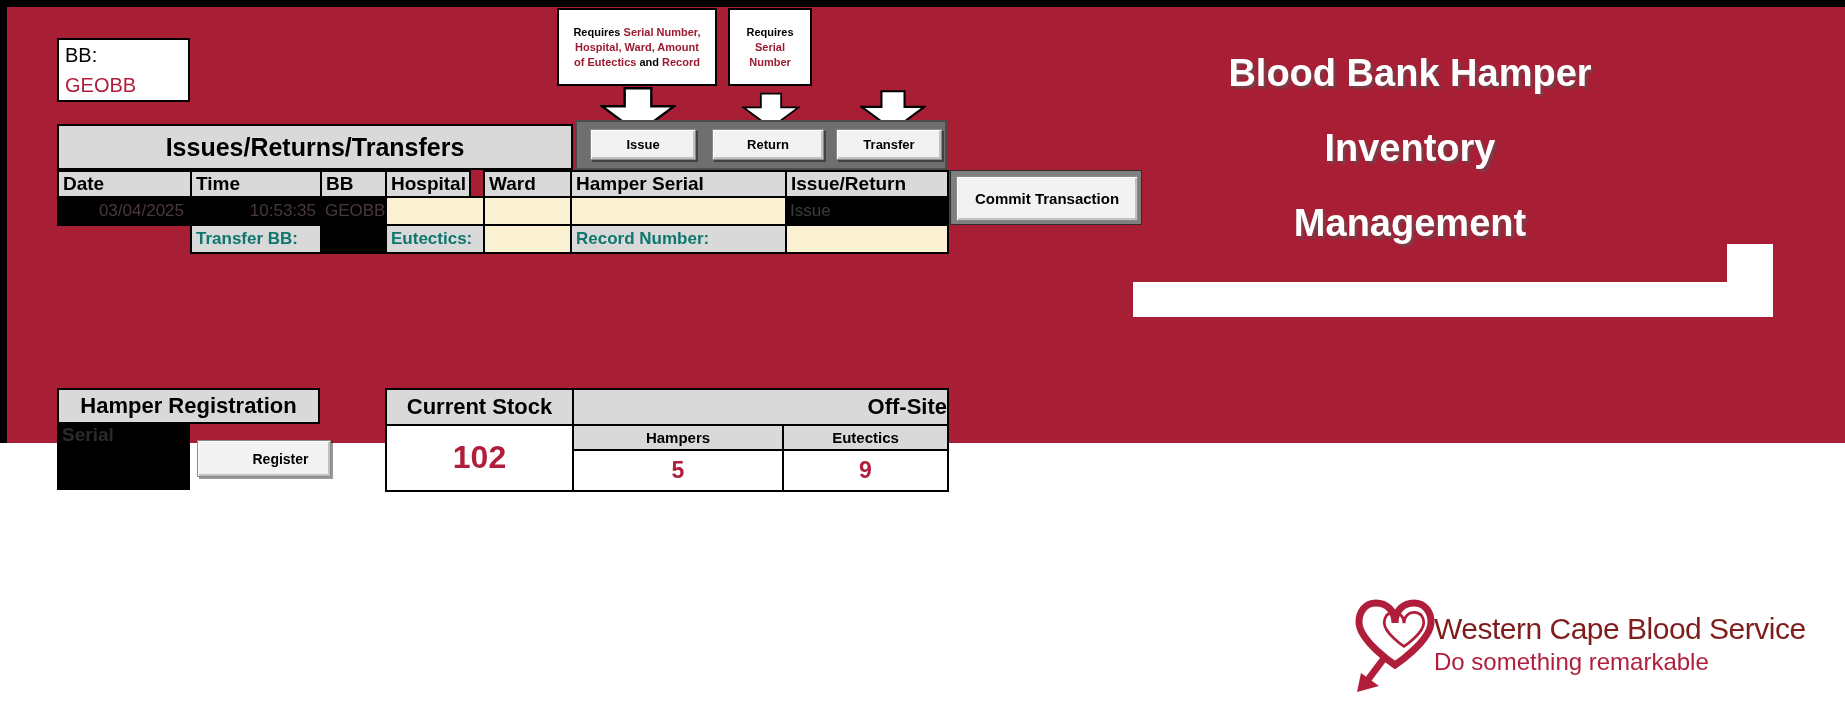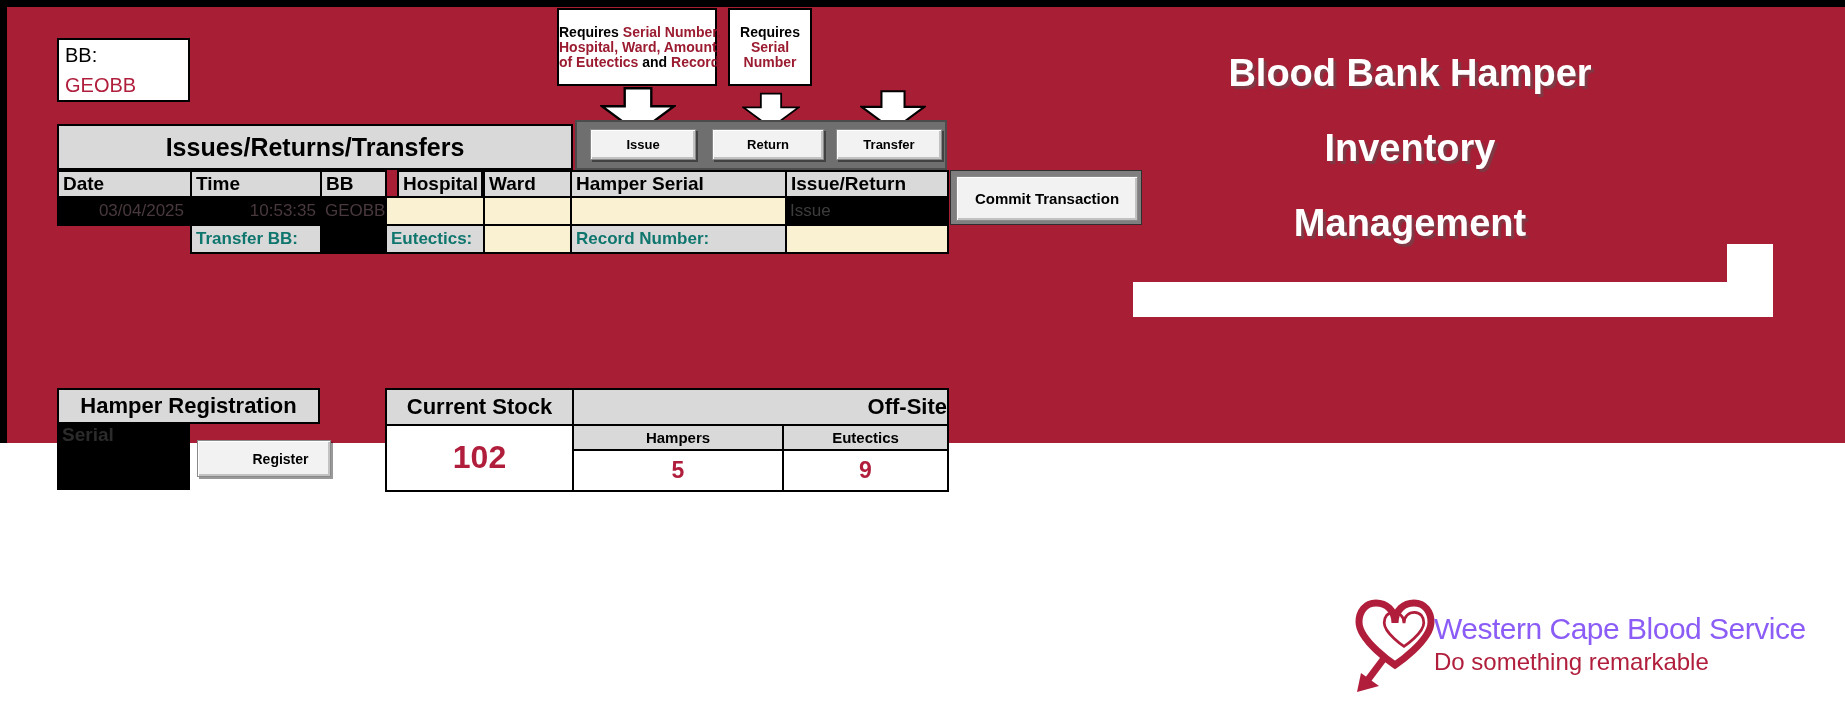--- a/index.html
+++ b/index.html
@@ -8,21 +8,21 @@
   .abs{position:absolute;box-sizing:border-box;}
 
   .banner{left:0;top:0;width:1845px;height:443px;background:#A81E35;}
   .edge-top{left:0;top:0;width:1845px;height:7px;background:#000;}
   .edge-left{left:0;top:0;width:7px;height:443px;background:#000;}
 
   .bb-box{left:57px;top:38px;width:133px;height:64px;background:#fff;border:2px solid #000;}
   .bb-label{position:absolute;left:6px;top:4px;font-size:20px;color:#000;}
   .bb-value{position:absolute;left:6px;top:34px;font-size:20px;color:#B01E3C;}
 
-  .callout{background:#fff;border:2px solid #000;font-size:14px;font-weight:bold;
+  .callout{background:#fff;border:2px solid #000;font-size:11px;font-weight:bold;
            text-align:center;display:flex;flex-direction:column;justify-content:center;
            line-height:15px;color:#000;}
   .callout div{white-space:nowrap;}
   .callout .red{color:#9B1B30;}
   .c1{left:557px;top:8px;width:160px;height:78px;}
   .c2{left:728px;top:8px;width:84px;height:78px;}
   .c3{left:831px;top:10px;width:118px;height:76px;}
   .arrow1{left:600px;top:87px;width:76px;height:48px;}
   .arrow2{left:742px;top:87px;width:58px;height:48px;}
   .arrow3{left:860px;top:87px;width:66px;height:48px;}
@@ -34,21 +34,21 @@
          display:flex;align-items:center;justify-content:center;cursor:pointer;}
   .issue-btn{left:590px;top:129px;width:106px;height:31px;font-size:13px;}
   .return-btn{left:712px;top:129px;width:112px;height:31px;font-size:13px;}
   .transfer-btn{left:836px;top:129px;width:106px;height:31px;font-size:13px;}
 
   .gray-cell{background:#D9D9D9;border:2px solid #000;color:#000;}
   .irt-header{left:57px;top:124px;width:516px;height:46px;font-size:25px;font-weight:bold;
               text-align:center;line-height:42px;}
   .th{top:170px;height:28px;font-size:19px;font-weight:bold;padding:0 0 0 4px;line-height:24px;}
   .th-date{left:57px;width:135px;}  .th-time{left:190px;width:132px;}
-  .th-bb{left:320px;width:67px;}    .th-hospital{left:385px;width:86px;margin-left:12px;}
+  .th-bb{left:320px;width:67px;}    .th-hospital{left:385px;width:86px;}
   .th-ward{left:483px;width:89px;}  .th-serial{left:570px;width:217px;}
   .th-ir{left:785px;width:164px;}
 
   .td{top:196px;height:30px;border:2px solid #000;font-size:17px;line-height:26px;}
   .black-cell{background:#000;color:#49393d;}
   .cream-cell{background:#FAF0D2;}
   .td-date{left:57px;width:135px;text-align:right;padding-right:6px;padding-left:28px;}
   .td-time{left:190px;width:132px;text-align:right;padding-right:4px;}
   .td-bb{left:320px;width:67px;padding-left:3px;}
   .td-hospital{left:385px;width:100px;}
@@ -88,21 +88,21 @@
         font-size:23px;font-weight:bold;text-align:center;line-height:38px;}
   .os-hampers-v{left:572px;width:212px;}
   .os-eutectics-v{left:782px;width:167px;}
 
   .big-title{left:1030px;top:36px;width:760px;text-align:center;color:#fff;font-weight:bold;
              font-size:38px;line-height:75px;text-shadow:3px 3px 1px rgba(85,85,85,0.5);}
   .white-bar{left:1133px;top:282px;width:640px;height:35px;background:#fff;}
   .white-step{left:1727px;top:244px;width:46px;height:40px;background:#fff;}
 
   .logo-svg{left:1355px;top:597px;width:80px;height:95px;}
-  .logo-name{left:1434px;top:612px;font-size:30px;color:#8b5cf6;letter-spacing:-0.5px;}
+  .logo-name{left:1434px;top:612px;font-size:30px;color:#7f1d1d;letter-spacing:-0.5px;}
   .logo-tagline{left:1434px;top:648px;font-size:24px;color:#B01E3C;}
 </style>
 </head>
 <body>
 
 <div class="page">
 
   <div class="abs banner"></div>
   <div class="abs edge-top"></div>
   <div class="abs edge-left"></div>

